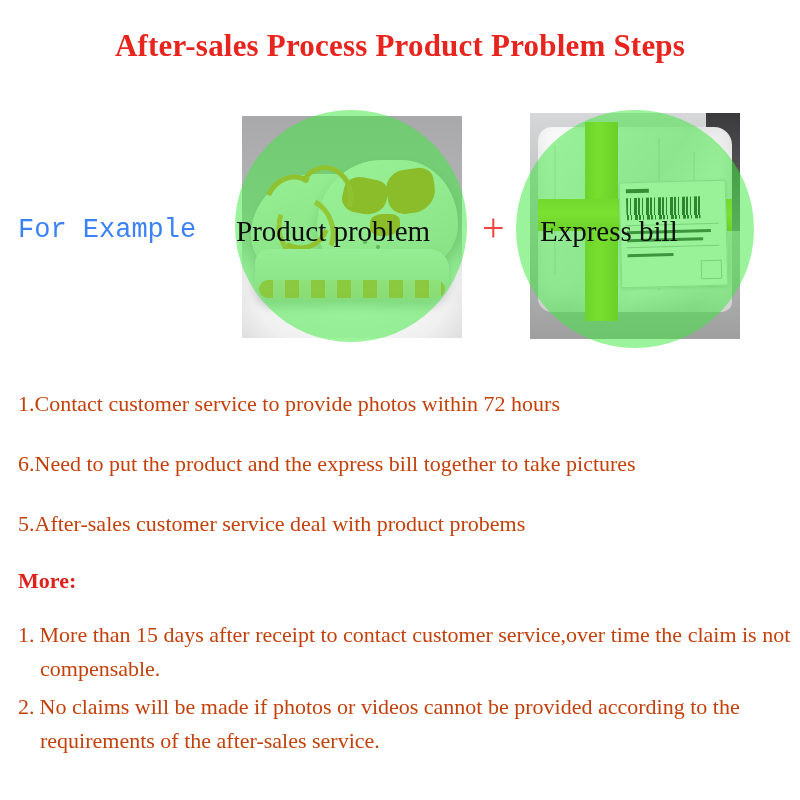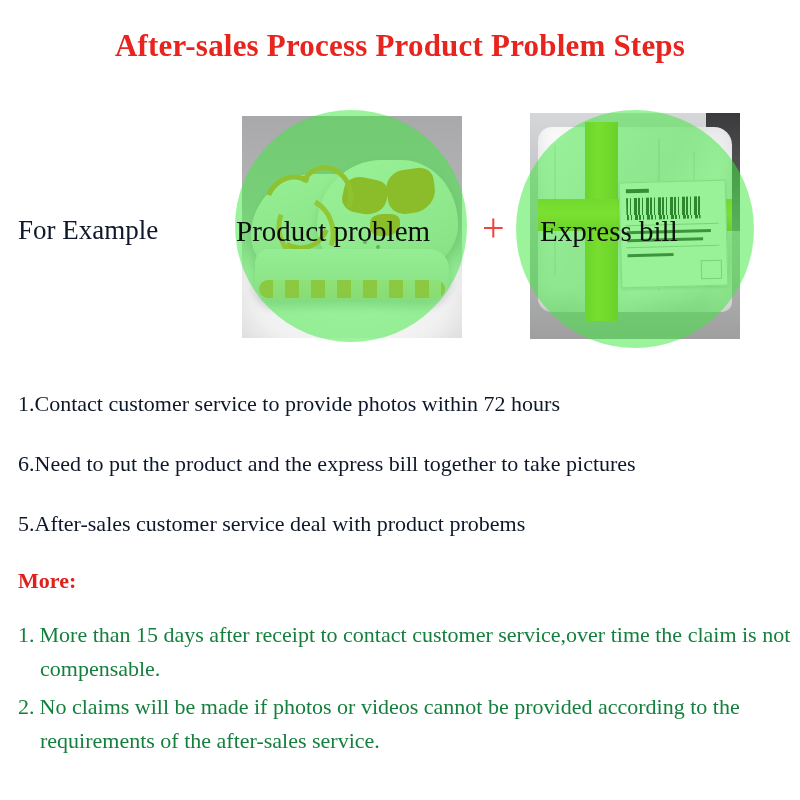--- a/index.html
+++ b/index.html
@@ -37,22 +37,23 @@
     left: 0;
     width: 800px;
     height: 235px;
   }
 
   .for-example-label {
     position: absolute;
     left: 18px;
     top: 105px;
     font-size: 27px;
-    color: #0f172a;
+    color: #3b82f6;
     white-space: nowrap;
+    font-family: Liberation Mono, monospace;
   }
 
   
   .photo {
     position: absolute;
     overflow: visible;
   }
   .photo-inner {
     position: absolute;
     inset: 0;
@@ -296,42 +297,42 @@
     position: absolute;
     left: 18px;
     top: 392px;
     width: 770px;
   }
   .step-item {
     font-size: 22px;
     line-height: 1.1;
     margin-bottom: 36px;
     white-space: nowrap;
-    color: #0f172a;
+    color: #c2410c;
   }
 
   
   .note-heading {
     position: absolute;
     left: 18px;
     top: 568px;
     font-size: 22px;
     font-weight: bold;
     color: #e0201a;
   }
   .notes {
     position: absolute;
     left: 18px;
     top: 618px;
     width: 775px;
   }
   .note-item {
     font-size: 22px;
     line-height: 1.55;
-    color: #15803d;
+    color: #c2410c;
     padding-left: 22px;
     text-indent: -22px;
     margin-bottom: 4px;
   }
   .note-item .note-num { margin-right: 5px; }
 </style>
 </head>
 <body>
 
 <div class="title">After-sales Process Product Problem Steps</div>

